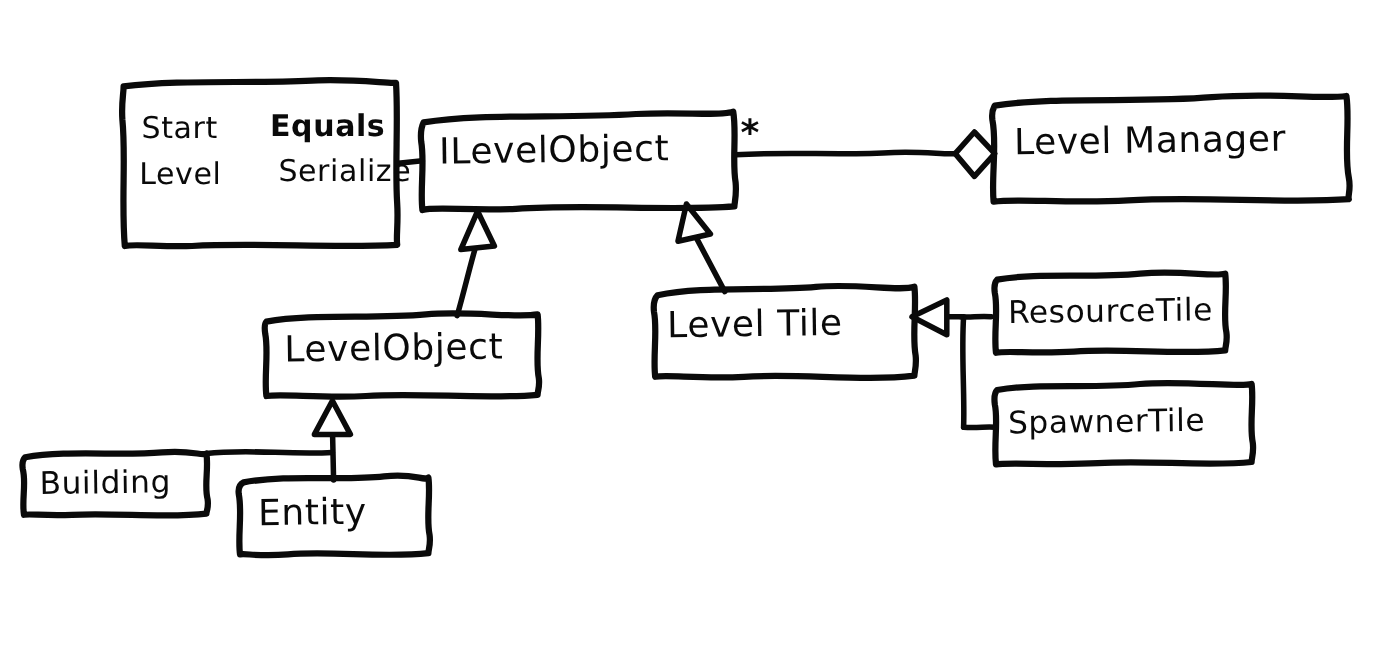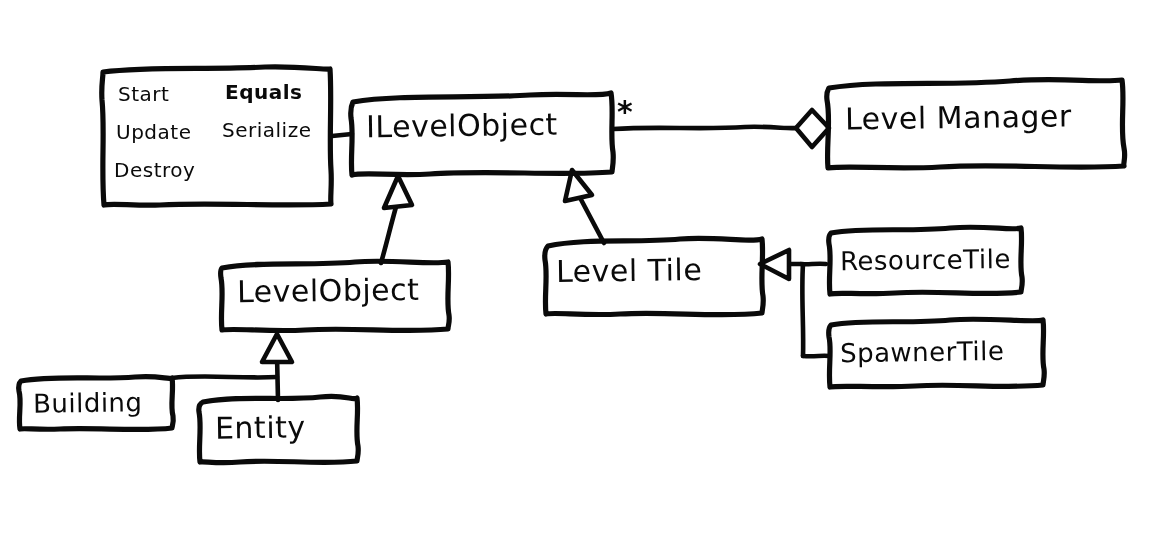--- a/index.html
+++ b/index.html
@@ -49,22 +49,23 @@
     white-space: nowrap;
     pointer-events: none;
     letter-spacing: 0.5px;
   }
   .class-name {
     font-size: 30px;
     font-weight: 400;
     transform: rotate(-0.8deg);
   }
   .method-text {
-    font-size: 20px;
+    font-size: 25px;
     font-weight: 400;
+    margin-top: 10px;
   }
   .multiplicity {
     font-size: 30px;
     font-weight: 700;
   }
   .small-name {
     font-size: 26px;
   }
 </style>
 </head>
@@ -139,24 +140,23 @@
     <path class="sketch-stroke box-outline" d="M203,402 C240,395 285,401 320,397 C345,394 353,401 357,398
              C359,412 355,432 358,446 C359,454 357,458 357,461
              C320,465 275,459 240,462 C215,464 205,461 200,462
              C198,447 202,427 199,412 C198,405 201,403 203,402 Z"></path>
 
   </svg>
 
   <div class="node-text method-text" style="left:118px; top:82px;">Start</div>
   <div class="node-text method-text" style="left:225px; top:80px;font-weight:bold;">Equals</div>
 
-  <div class="node-text method-text" style="left:116px; top:120px;">Update</div>
-  <div class="node-text method-text" style="left:222px; top:118px;">Serialize</div>
+  <div class="node-text method-text" style="left:116px; top:120px;">Level</div>
+  <div class="node-text method-text" style="left:232px; top:118px;">Serialize</div>
 
-  <div class="node-text method-text" style="left:114px; top:158px;">Destroy</div>
 
   <div class="node-text class-name" style="left:366px; top:108px;">ILevelObject</div>
   <div class="node-text multiplicity" style="left:617px; top:94px;">*</div>
 
   <div class="node-text class-name" style="left:845px; top:100px;">Level Manager</div>
 
   <div class="node-text class-name" style="left:237px; top:273px;">LevelObject</div>
 
   <div class="node-text class-name" style="left:556px; top:253px;">Level Tile</div>
 

